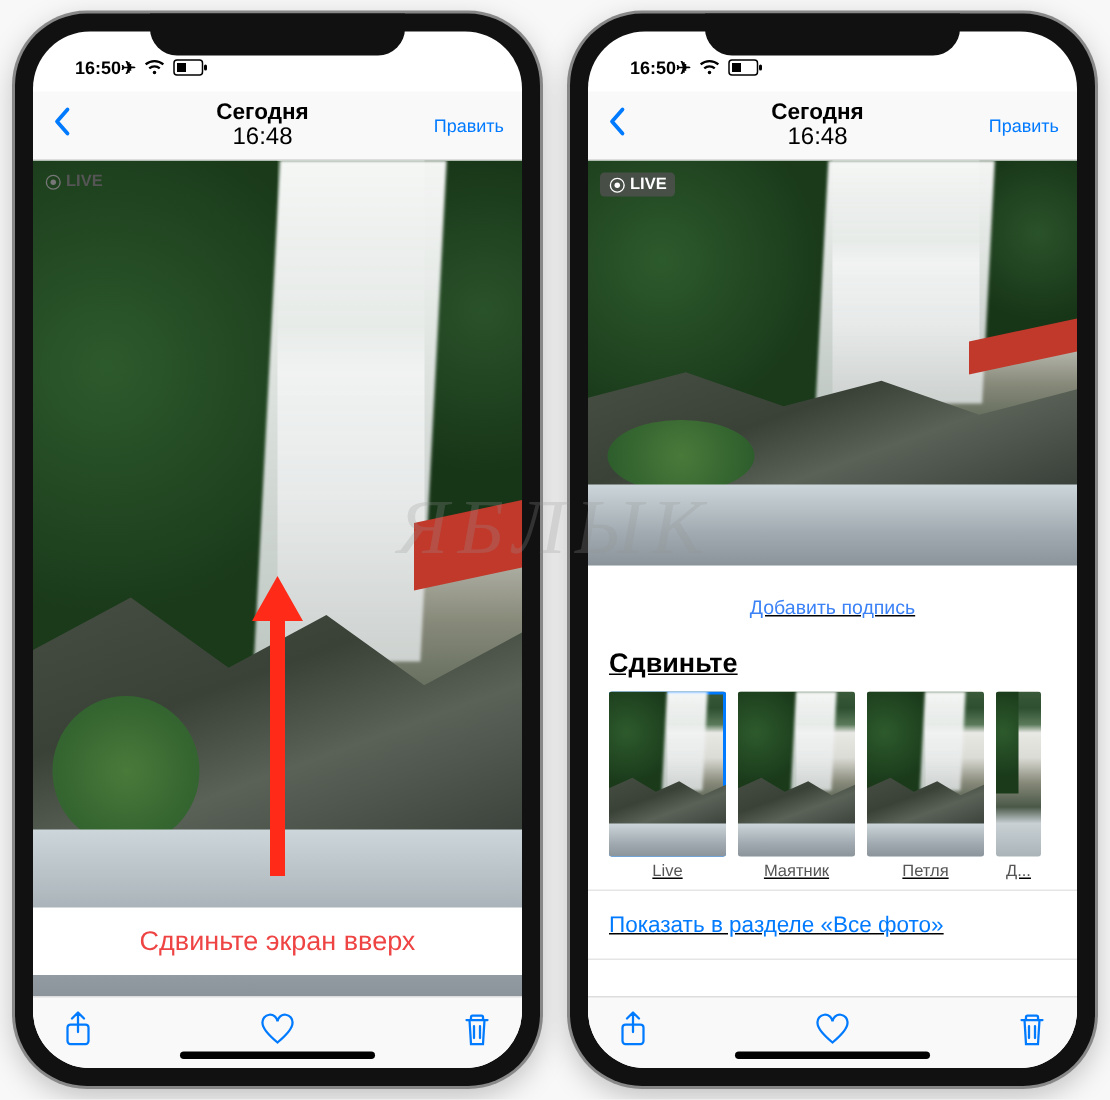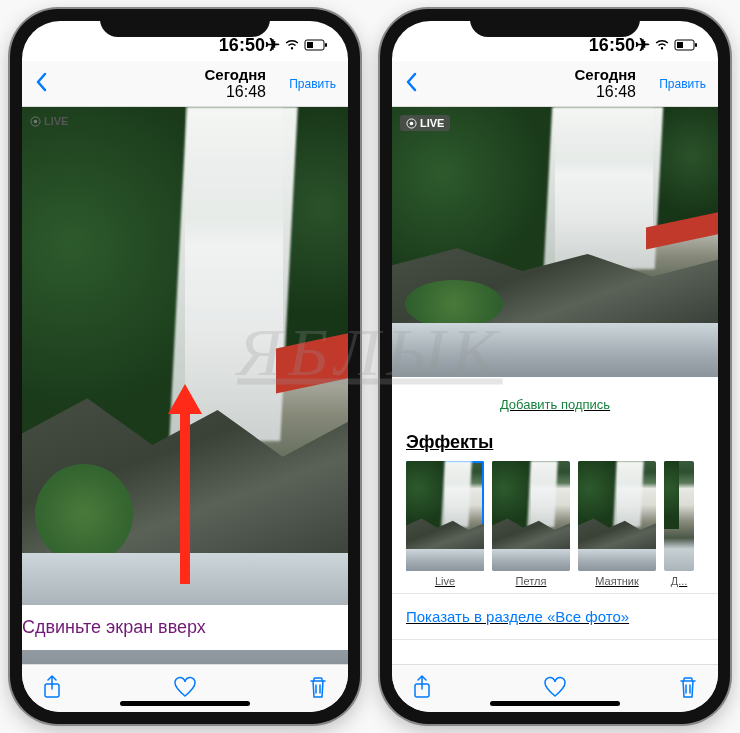--- a/index.html
+++ b/index.html
@@ -40,38 +40,38 @@
     width: 170px;
     height: 28px;
     background: #111;
     border-bottom-left-radius: 18px;
     border-bottom-right-radius: 18px;
     z-index: 50;
   }
   .status-bar {
     height: 40px;
     display: flex;
-    justify-content: flex-end;
+    justify-content: flex-start;
     align-items: center;
     padding: 8px 20px 0 28px;
-    font-size: 18px;
+    font-size: 12px;
     font-weight: 600;
   }
   .status-right { display:flex; align-items:center; gap:4px; }
   .nav-bar {
     height: 46px;
     display: flex;
     align-items: center;
     justify-content: space-between;
     padding: 0 12px;
     border-bottom: 0.5px solid #ddd;
     background: #f9f9f9;
   }
   .nav-back { color: #007aff; font-size: 24px; font-weight:300; width:50px; }
-  .nav-title { text-align:right; flex:1; line-height:1.15; }
+  .nav-title { text-align:center; flex:1; line-height:1.15; }
   .nav-title .t1 { font-size:15px; font-weight:600; color:#000; }
   .nav-title .t2 { font-size:16px; color:#000; }
   .nav-edit { color:#007aff; font-size:12px; width:70px; text-align:right; }
   .content { flex:1; position:relative; overflow:hidden; background:#fff;text-decoration:underline; }
   .live-badge {
     position:absolute; top:8px; left:8px;
     font-size:11px; font-weight:600;
     color:#555;
     display:flex; align-items:center; gap:3px;
     z-index:5;
@@ -106,21 +106,22 @@
   .waterfall .trees-l { position:absolute; top:0; left:0; width:50%; height:62%; background: radial-gradient(circle at 30% 40%, #2d5a2d, #1a3a1a 70%); }
   .waterfall .trees-r { position:absolute; top:0; right:0; width:20%; height:45%; background: radial-gradient(circle at 60% 40%, #2a522a, #173517 70%); }
   .waterfall .rocks { position:absolute; bottom:12%; left:0; width:100%; height:42%; background: linear-gradient(160deg,#4a5246 0%, #3a4238 40%, #5a6258 60%, #2e3630 100%); clip-path: polygon(0 30%, 20% 15%, 40% 35%, 60% 20%, 80% 40%, 100% 25%, 100% 100%, 0 100%); }
   .waterfall .water { position:absolute; bottom:0; left:0; width:100%; height:20%; background: linear-gradient(180deg,#cdd6da,#a0aab0 60%, #8a949a); }
   .waterfall .roof { position:absolute; top:42%; right:0; width:22%; height:8%; background:#c0392b; transform: skewY(-12deg); }
   .waterfall .moss { position:absolute; bottom:18%; left:4%; width:30%; height:18%; background: radial-gradient(circle,#4a7a3a,#2a5a2a); border-radius:50%; }
   .instruction {
     position:absolute;
     bottom:14px;
     left:0; right:0;
-    color:#701a75;
+    text-align:center;
+    color:#ef4444;
     font-size:18px;
     background:#fff;
     padding:12px 0;
   }
   .arrow {
     position:absolute;
     left:50%;
     bottom:70px;
     transform:translateX(-50%);
     z-index:10;
@@ -140,46 +141,45 @@
     bottom:6px; left:50%;
     transform:translateX(-50%);
     width:130px; height:5px;
     background:#000;
     border-radius:3px;
     z-index:60;
   }
   
   .caption-area {
     text-align:center;
-    color:#15803d;
+    color:#3b82f6;
     font-size:13px;
     padding:20px 0 10px;
     background:#fff;
   }
   .effects-section { background:#fff; padding:10px 14px 6px; }
   .effects-title { font-size:18px; font-weight:700; margin-bottom:8px; }
   .effects-row { display:flex; gap:8px; overflow:hidden; }
   .effect-item { flex:0 0 auto; width:78px; text-align:center; }
   .effect-thumb { width:78px; height:110px; border-radius:2px; position:relative; overflow:hidden; }
   .effect-thumb.selected { outline:2px solid #007aff; outline-offset:-2px; }
   .effect-label { font-size:11px; color:#555; margin-top:4px; display:block; }
   .link-row { padding:14px; font-size:15px; color:#007aff; border-top:0.5px solid #e5e5e5; border-bottom:0.5px solid #e5e5e5; }
   .watermark {
     position:absolute;
     top: 48%;
     left: 50%;
     transform: translate(-50%,-50%);
-    font-size: 68px;
+    font-size: 52px;
     letter-spacing: 6px;
     color: rgba(150,150,150,.25);
     font-family: Georgia, serif;
     font-style: italic;
     pointer-events:none;
     z-index: 200;
-    text-decoration: underline;
   }
 </style>
 </head>
 <body>
 
 <div class="watermark">ЯБЛЫК</div>
 
 <div class="phone">
   <div class="notch"></div>
   <div class="screen">
@@ -299,48 +299,48 @@
             <div class="trees-r"></div>
           <div class="fall"></div>
             <div class="roof"></div>
           <div class="rocks"></div>
             <div class="moss"></div>
           <div class="water"></div>
         </div>
       </div>
       <div class="caption-area">Добавить подпись</div>
       <div class="effects-section">
-        <div class="effects-title">Эффекты</div>
+        <div class="effects-title">Сдвиньте</div>
         <div class="effects-row">
           <div class="effect-item">
             <div class="effect-thumb selected waterfall">
                 <div class="trees-l"></div>
                 <div class="fall"></div>
                 <div class="rocks"></div>
                 <div class="water"></div>
               </div>
             <span class="effect-label">Live</span>
           </div>
           <div class="effect-item">
             <div class="effect-thumb waterfall">
                 <div class="trees-l"></div>
                 <div class="fall"></div>
                 <div class="rocks"></div>
                 <div class="water"></div>
               </div>
-            <span class="effect-label">Петля</span>
+            <span class="effect-label">Маятник</span>
           </div>
           <div class="effect-item">
             <div class="effect-thumb waterfall">
                 <div class="trees-l"></div>
                 <div class="fall"></div>
                 <div class="rocks"></div>
                 <div class="water"></div>
               </div>
-            <span class="effect-label">Маятник</span>
+            <span class="effect-label">Петля</span>
           </div>
           <div class="effect-item" style="width:30px;">
             <div class="effect-thumb waterfall" style="width:30px;">
                 <div class="trees-l"></div>
               </div>
             <span class="effect-label">Д...</span>
           </div>
         </div>
       </div>
       <div class="link-row">Показать в разделе «Все фото»</div>

